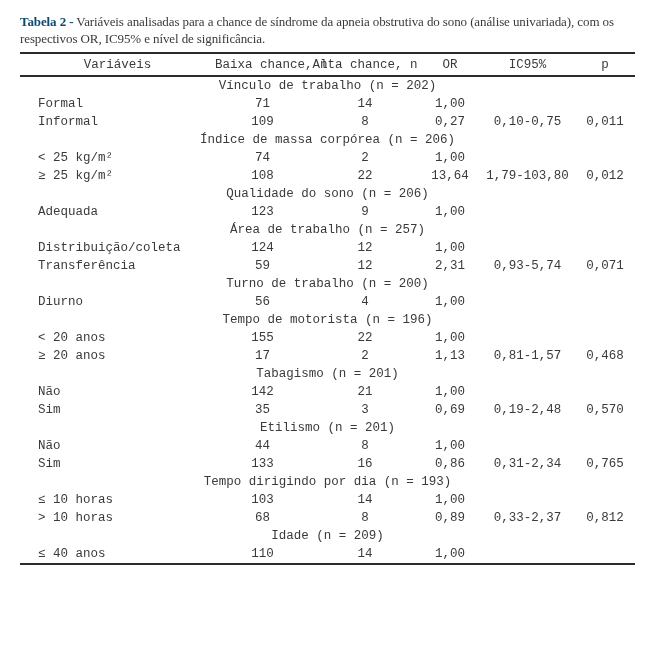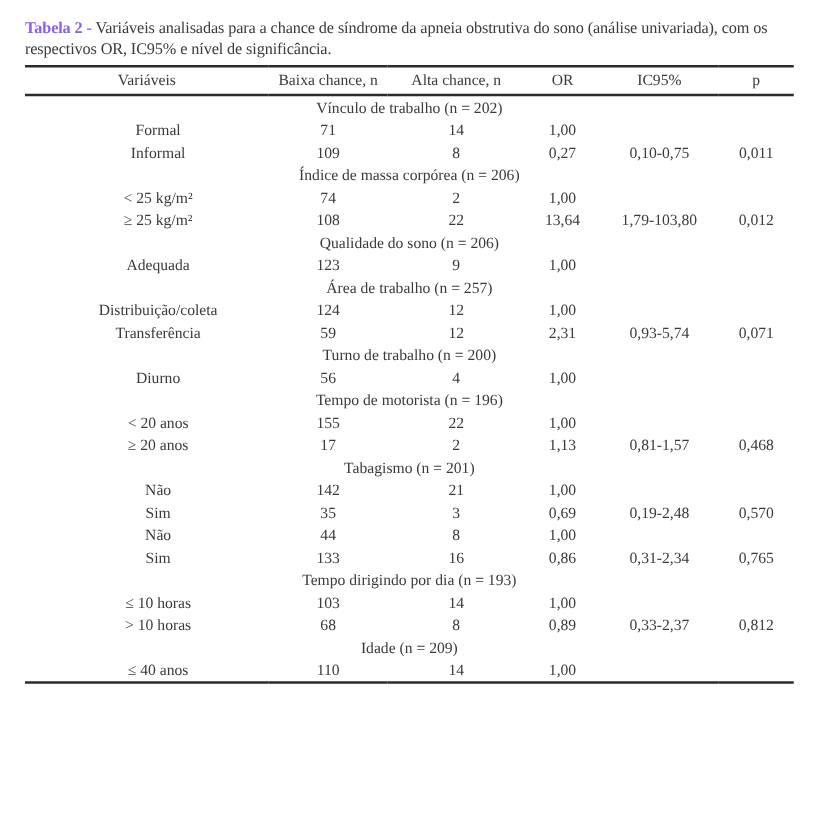--- a/index.html
+++ b/index.html
@@ -19,28 +19,29 @@
     color: #3a3a3c;
   }
   .caption {
     font-size: 13px;
     line-height: 17px;
     letter-spacing: -0.1px;
     color: #3a3a3c;
   }
   .caption .cap-bold {
     font-weight: bold;
-    color: #8b5cf6;
+    color: #0c4a6e;
   }
   table.datatable {
     margin-top: 5px;
     width: 615px;
     border-collapse: collapse;
     table-layout: fixed;
     color: #3a3a3c;
+    font-family: Liberation Mono, monospace;
   }
   col.w0 { width: 195px; }
   col.w1 { width: 95px; }
   col.w2 { width: 110px; }
   col.w3 { width: 60px; }
   col.w4 { width: 95px; }
   col.w5 { width: 60px; }
   thead tr {
     border-top: 2px solid #2b2b2d;
     border-bottom: 2px solid #2b2b2d;
@@ -59,21 +60,21 @@
   }
   td {
     font-size: 12.5px;
     height: 18px;
     padding: 0;
     text-align: center;
     vertical-align: middle;
     white-space: nowrap;
   }
   td.c0 {
-    text-align: center;
+    text-align: left;
   }
   td.indent {
     padding-left: 18px;
   }
   tr.group-row td {
     text-align: center;
     padding-left: 0;
   }
 </style>
 </head>
@@ -215,20 +216,23 @@
           <td class="c5"></td>
         </tr>
         <tr>
           <td class="c0 indent">Sim</td>
           <td class="c1">35</td>
           <td class="c2">3</td>
           <td class="c3">0,69</td>
           <td class="c4">0,19-2,48</td>
           <td class="c5">0,570</td>
         </tr>
+        <tr class="group-row">
+          <td colspan="6">Etilismo (n = 201)</td>
+        </tr>
         <tr>
           <td class="c0 indent">Não</td>
           <td class="c1">44</td>
           <td class="c2">8</td>
           <td class="c3">1,00</td>
           <td class="c4"></td>
           <td class="c5"></td>
         </tr>
         <tr>
           <td class="c0 indent">Sim</td>

